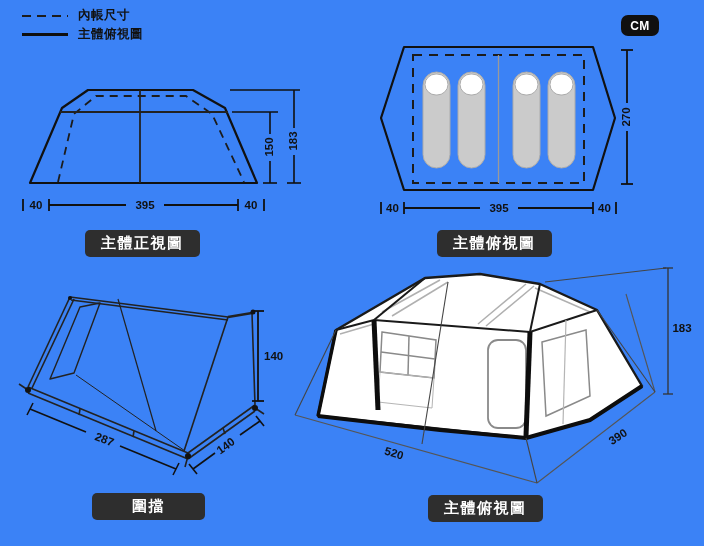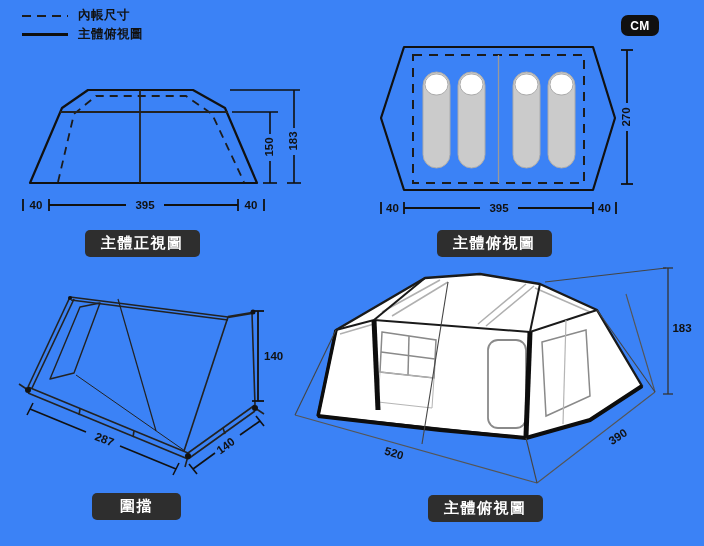--- a/index.html
+++ b/index.html
@@ -13,21 +13,21 @@
   .legend-line{width:46px;margin-right:10px;flex:0 0 auto;}
   .legend-line.dashed{height:2px;background:repeating-linear-gradient(90deg,#1c1c1c 0 9px,transparent 9px 15px);}
   .legend-line.solid{height:3px;background:#0f0f0f;}
   .legend-line.gray{height:2px;background:#b4b4b4;}
   .legend-label{font-size:12.5px;font-weight:700;letter-spacing:.5px;white-space:nowrap;}
   
   .badge{
     display:inline-block;background:#2e2e2e;color:#fff;border-radius:5px;
     padding:4px 16px;font-size:15px;font-weight:700;letter-spacing:1.5px;white-space:nowrap;
   }
-  .badge.small{padding:4px 28px;}
+  .badge.small{padding:4px 40px;}
   .pill{
     display:flex;align-items:center;justify-content:center;
     background:#101010;color:#fff;border-radius:7px;
     width:38px;height:21px;font-size:12px;font-weight:700;letter-spacing:.5px;
   }
   svg{display:block;}
   svg text{font-family:"Liberation Sans","DejaVu Sans",sans-serif;font-weight:700;fill:#111;}
   .dimtxt{font-size:11.5px;}
 </style>
 </head>

